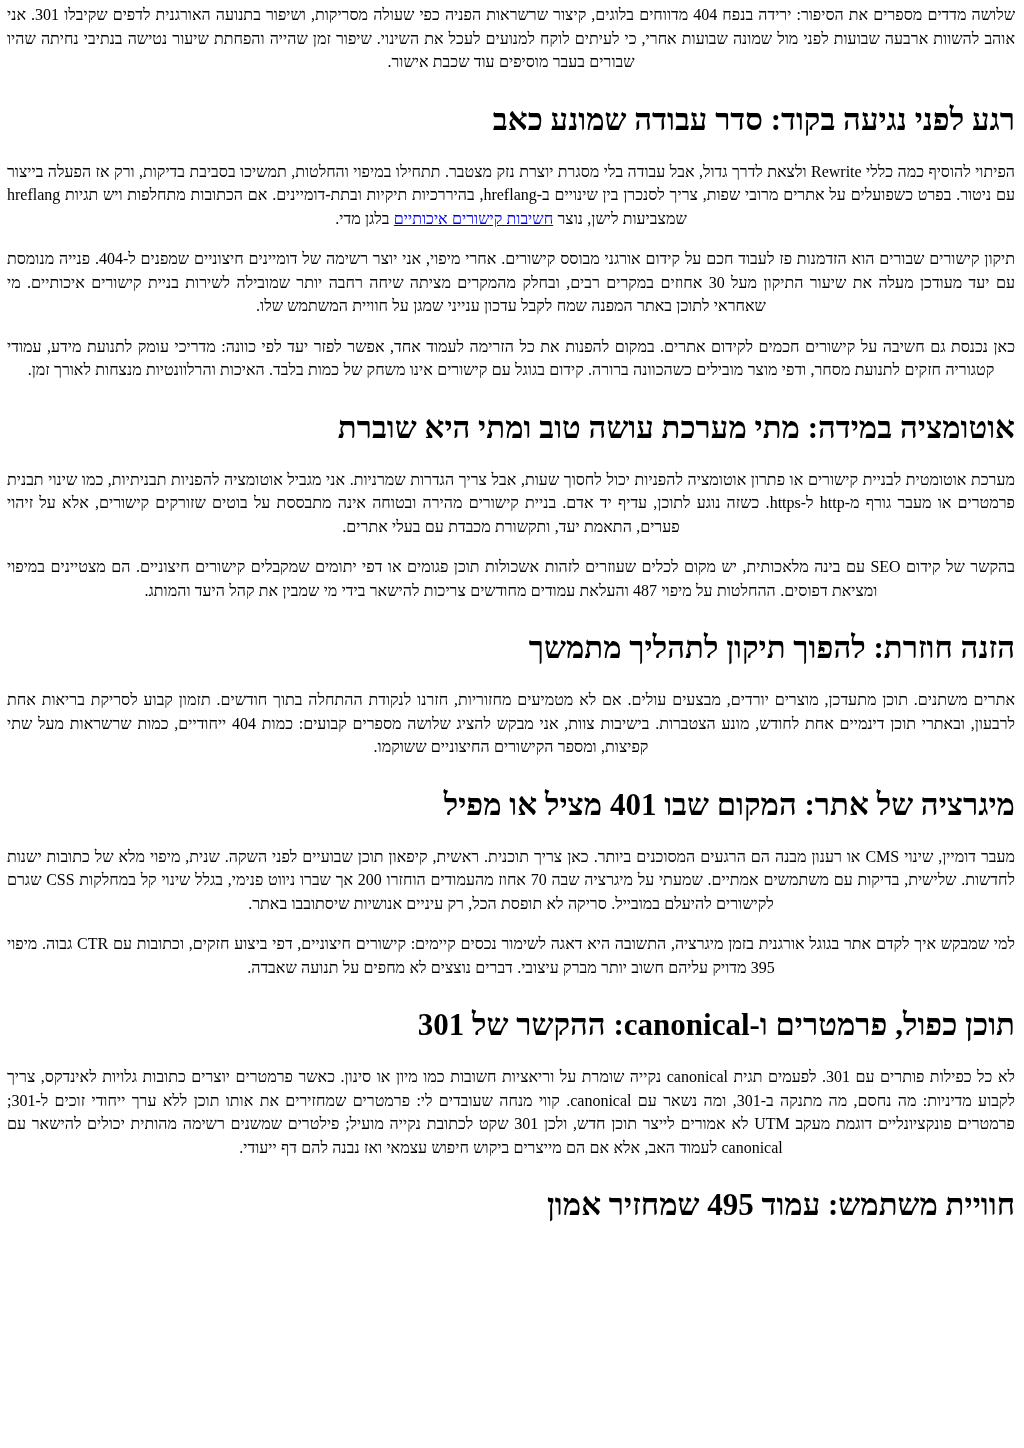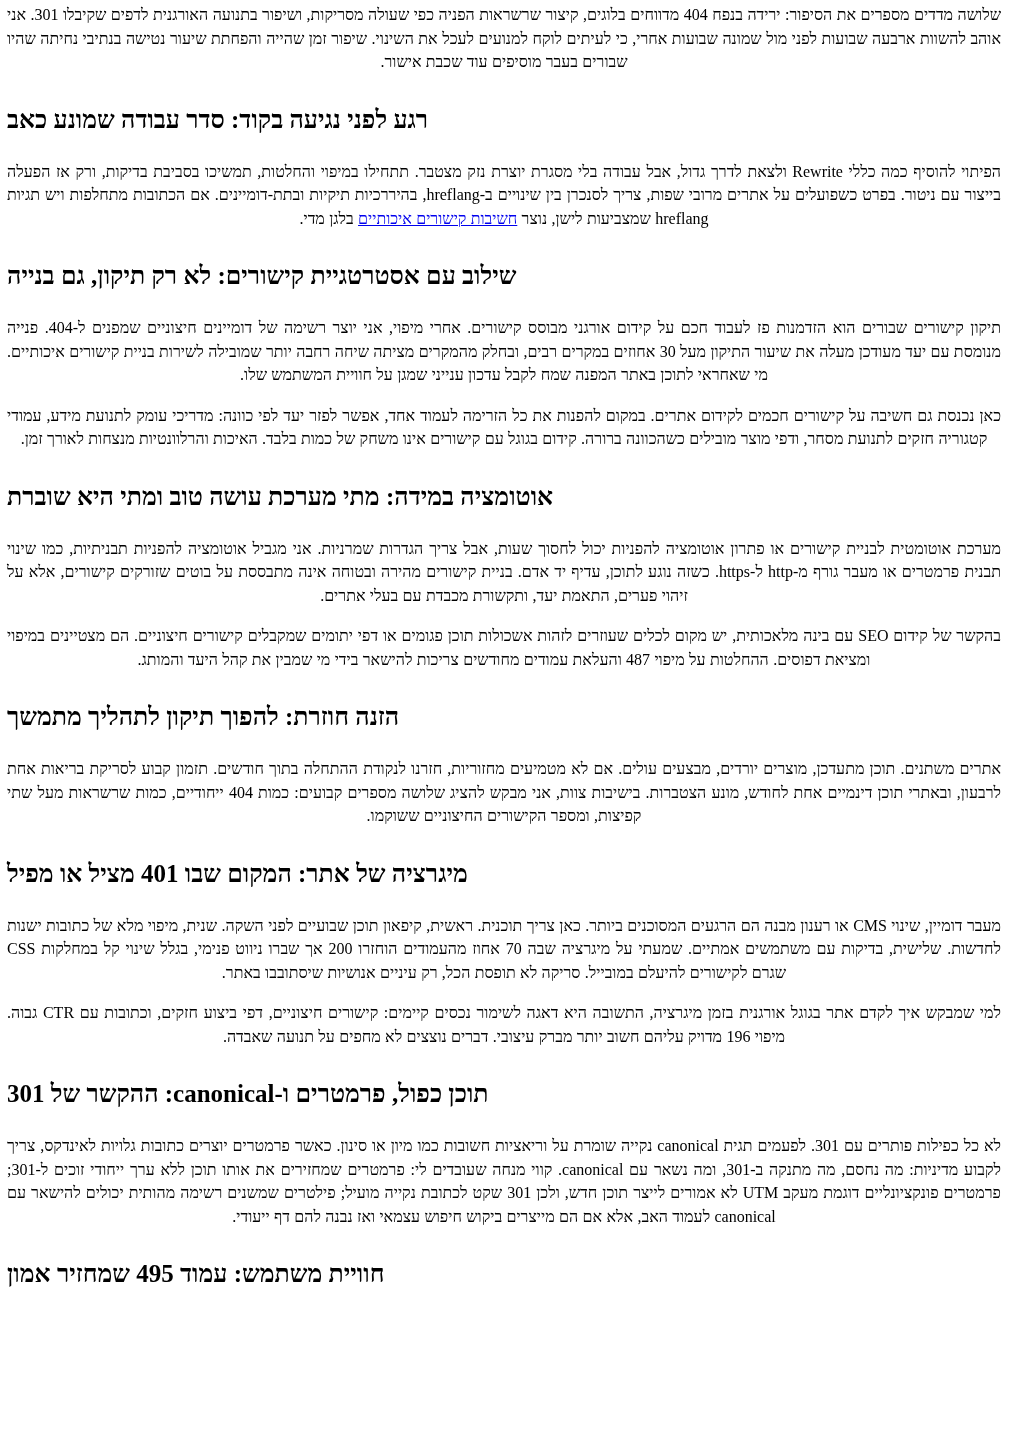--- a/index.html
+++ b/index.html
@@ -7,38 +7,38 @@
     padding: 0;
     background: #ffffff;
   }
   body {
     width: 1024px;
     height: 1448px;
     overflow: hidden;
   }
   .doc {
     direction: rtl;
-    padding: 3px 23px 0 7px;
+    padding: 3px 9px 0 7px;
     color: #000000;
     font-family: "Liberation Serif", "DejaVu Serif", "DejaVu Sans", serif;
   }
   .doc p {
     font-size: 16px;
     line-height: 23.5px;
     margin: 0 0 17px 0;
     text-align: justify;
     text-align-last: center;
     word-spacing: 0.02em;
   }
   .doc h2 {
-    font-size: 25px;
+    font-size: 31px;
     line-height: 30px;
     font-weight: bold;
     margin: 31px 0 25px 0;
-    text-align: left;
+    text-align: right;
     letter-spacing: 0;
   }
   .doc a {
     color: #0000ee;
     cursor: pointer;
   }
 </style>
 </head>
 <body>
 
@@ -46,41 +46,40 @@
 
   <p>שלושה מדדים מספרים את הסיפור: ירידה בנפח 404 מדווחים בלוגים, קיצור שרשראות הפניה כפי שעולה מסריקות, ושיפור בתנועה האורגנית לדפים שקיבלו 301. אני אוהב להשוות ארבעה שבועות לפני מול שמונה שבועות אחרי, כי לעיתים לוקח למנועים לעכל את השינוי. שיפור זמן שהייה והפחתת שיעור נטישה בנתיבי נחיתה שהיו שבורים בעבר מוסיפים עוד שכבת אישור.</p>
 
 
   <h2>רגע לפני נגיעה בקוד: סדר עבודה שמונע כאב</h2>
 
   <p>
     <span>הפיתוי להוסיף כמה כללי Rewrite ולצאת לדרך גדול, אבל עבודה בלי מסגרת יוצרת נזק מצטבר. תתחילו במיפוי והחלטות, תמשיכו בסביבת בדיקות, ורק אז הפעלה בייצור עם ניטור. בפרט כשפועלים על אתרים מרובי שפות, צריך לסנכרן בין שינויים ב-hreflang, בהיררכיות תיקיות ובתת-דומיינים. אם הכתובות מתחלפות ויש תגיות hreflang שמצביעות לישן, נוצר </span><a href="#">חשיבות קישורים איכותיים</a><span> בלגן מדי.</span>
   </p>
 
-  <h2>שילוב עם אסטרטגיית קישורים: לא רק תיקון, גם בנייה</h2>
 
   <p>תיקון קישורים שבורים הוא הזדמנות פז לעבוד חכם על קידום אורגני מבוסס קישורים. אחרי מיפוי, אני יוצר רשימה של דומיינים חיצוניים שמפנים ל-404. פנייה מנומסת עם יעד מעודכן מעלה את שיעור התיקון מעל 30 אחוזים במקרים רבים, ובחלק מהמקרים מציתה שיחה רחבה יותר שמובילה לשירות בניית קישורים איכותיים. מי שאחראי לתוכן באתר המפנה שמח לקבל עדכון ענייני שמגן על חוויית המשתמש שלו.</p>
 
   <p>כאן נכנסת גם חשיבה על קישורים חכמים לקידום אתרים. במקום להפנות את כל הזרימה לעמוד אחד, אפשר לפזר יעד לפי כוונה: מדריכי עומק לתנועת מידע, עמודי קטגוריה חזקים לתנועת מסחר, ודפי מוצר מובילים כשהכוונה ברורה. קידום בגוגל עם קישורים אינו משחק של כמות בלבד. האיכות והרלוונטיות מנצחות לאורך זמן.</p>
 
   <h2>אוטומציה במידה: מתי מערכת עושה טוב ומתי היא שוברת</h2>
 
   <p>מערכת אוטומטית לבניית קישורים או פתרון אוטומציה להפניות יכול לחסוך שעות, אבל צריך הגדרות שמרניות. אני מגביל אוטומציה להפניות תבניתיות, כמו שינוי תבנית פרמטרים או מעבר גורף מ-http ל-https. כשזה נוגע לתוכן, עדיף יד אדם. בניית קישורים מהירה ובטוחה אינה מתבססת על בוטים שזורקים קישורים, אלא על זיהוי פערים, התאמת יעד, ותקשורת מכבדת עם בעלי אתרים.</p>
 
   <p>בהקשר של קידום SEO עם בינה מלאכותית, יש מקום לכלים שעוזרים לזהות אשכולות תוכן פגומים או דפי יתומים שמקבלים קישורים חיצוניים. הם מצטיינים במיפוי ומציאת דפוסים. ההחלטות על מיפוי 487 והעלאת עמודים מחודשים צריכות להישאר בידי מי שמבין את קהל היעד והמותג.</p>
 
   <h2>הזנה חוזרת: להפוך תיקון לתהליך מתמשך</h2>
 
   <p>אתרים משתנים. תוכן מתעדכן, מוצרים יורדים, מבצעים עולים. אם לא מטמיעים מחזוריות, חזרנו לנקודת ההתחלה בתוך חודשים. תזמון קבוע לסריקת בריאות אחת לרבעון, ובאתרי תוכן דינמיים אחת לחודש, מונע הצטברות. בישיבות צוות, אני מבקש להציג שלושה מספרים קבועים: כמות 404 ייחודיים, כמות שרשראות מעל שתי קפיצות, ומספר הקישורים החיצוניים ששוקמו.</p>
 
   <h2>מיגרציה של אתר: המקום שבו 401 מציל או מפיל</h2>
 
   <p>מעבר דומיין, שינוי CMS או רענון מבנה הם הרגעים המסוכנים ביותר. כאן צריך תוכנית. ראשית, קיפאון תוכן שבועיים לפני השקה. שנית, מיפוי מלא של כתובות ישנות לחדשות. שלישית, בדיקות עם משתמשים אמתיים. שמעתי על מיגרציה שבה 70 אחוז מהעמודים הוחזרו 200 אך שברו ניווט פנימי, בגלל שינוי קל במחלקות CSS שגרם לקישורים להיעלם במובייל. סריקה לא תופסת הכל, רק עיניים אנושיות שיסתובבו באתר.</p>
 
-  <p>למי שמבקש איך לקדם אתר בגוגל אורגנית בזמן מיגרציה, התשובה היא דאגה לשימור נכסים קיימים: קישורים חיצוניים, דפי ביצוע חזקים, וכתובות עם CTR גבוה. מיפוי 196 מדויק עליהם חשוב יותר מברק עיצובי. דברים נוצצים לא מחפים על תנועה שאבדה.</p>
+  <p>למי שמבקש איך לקדם אתר בגוגל אורגנית בזמן מיגרציה, התשובה היא דאגה לשימור נכסים קיימים: קישורים חיצוניים, דפי ביצוע חזקים, וכתובות עם CTR גבוה. מיפוי 395 מדויק עליהם חשוב יותר מברק עיצובי. דברים נוצצים לא מחפים על תנועה שאבדה.</p>
 
   <h2>תוכן כפול, פרמטרים ו-canonical: ההקשר של 301</h2>
 
   <p>לא כל כפילות פותרים עם 301. לפעמים תגית canonical נקייה שומרת על וריאציות חשובות כמו מיון או סינון. כאשר פרמטרים יוצרים כתובות גלויות לאינדקס, צריך לקבוע מדיניות: מה נחסם, מה מתנקה ב-301, ומה נשאר עם canonical. קווי מנחה שעובדים לי: פרמטרים שמחזירים את אותו תוכן ללא ערך ייחודי זוכים ל-301; פרמטרים פונקציונליים דוגמת מעקב UTM לא אמורים לייצר תוכן חדש, ולכן 301 שקט לכתובת נקייה מועיל; פילטרים שמשנים רשימה מהותית יכולים להישאר עם canonical לעמוד האב, אלא אם הם מייצרים ביקוש חיפוש עצמאי ואז נבנה להם דף ייעודי.</p>
 
   <h2>חוויית משתמש: עמוד 495 שמחזיר אמון</h2>
 
 </div>
 
 </body></html>

